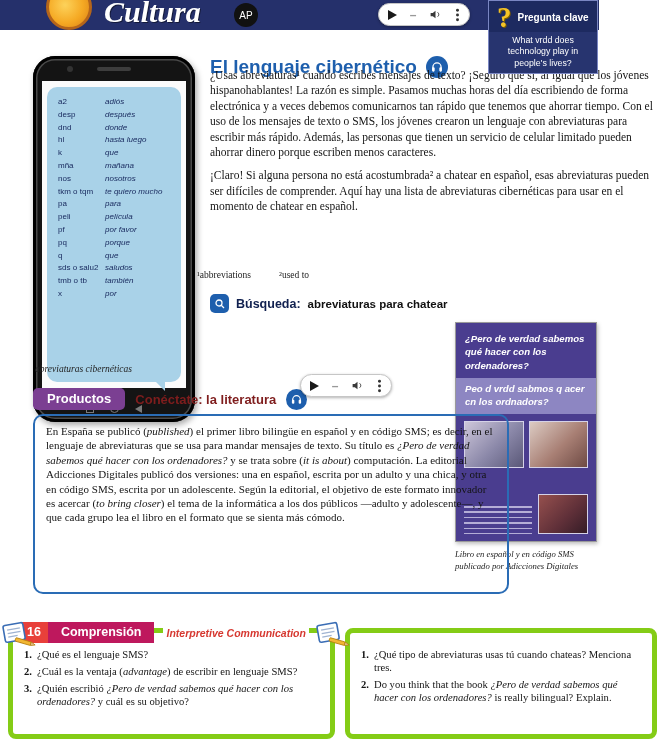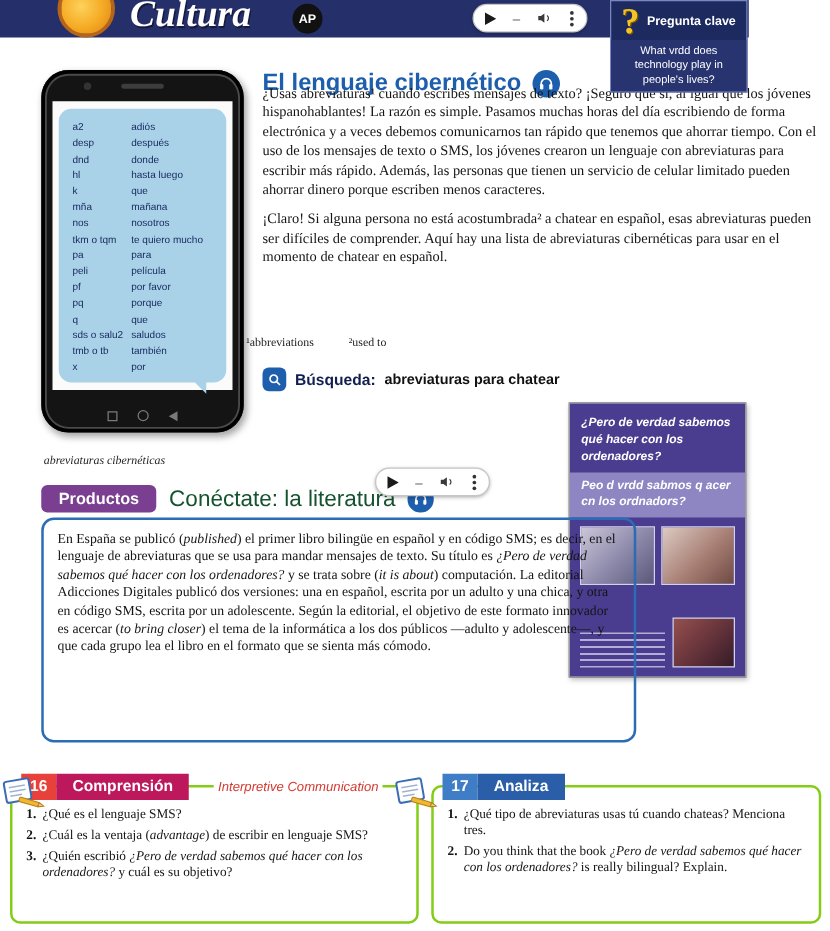--- a/index.html
+++ b/index.html
@@ -8,21 +8,21 @@
           font-family:"Liberation Serif", serif; margin:0 auto; }
 
   
   .header-bar { position:absolute; left:0; top:0; width:599px; height:30px; background:#25306b; }
   .brand-logo { position:absolute; left:46px; top:-16px; width:46px; height:46px; border-radius:50%;
     background:radial-gradient(circle at 40% 45%, #fdd25a 0%, #f5a923 55%, #d97f16 100%);
     border:3px solid #b5651a; z-index:3; }
   .brand-title { position:absolute; left:104px; top:-5px; color:#fff; font-style:italic; font-weight:bold;
     font-size:30px; z-index:3; text-shadow:1px 1px 0 rgba(0,0,0,.45); font-family:"Liberation Serif", serif; }
   .ap-logo { position:absolute; left:234px; top:3px; width:24px; height:24px; background:#111; border-radius:50%;
-    color:#fff; font-family:"Liberation Sans", sans-serif; font-weight:bold; font-size:10px;
+    color:#fff; font-family:"Liberation Sans", sans-serif; font-weight:normal; font-size:10px;
     display:flex; align-items:center; justify-content:center; z-index:3; }
 
   .player { position:absolute; display:flex; align-items:center; justify-content:space-between;
     width:92px; height:23px; background:#fff; border:1px solid #c6c6c6; border-radius:12px;
     padding:0 9px; box-shadow:0 1px 3px rgba(0,0,0,.3); z-index:4; }
   .player-top { left:378px; top:3px; }
   .player-mid { left:300px; top:374px; }
   .play-tri { width:0; height:0; border-left:9px solid #1a1a1a; border-top:5.5px solid transparent;
     border-bottom:5.5px solid transparent; cursor:pointer; }
   .seek-dash { color:#999; font-family:"Liberation Sans", sans-serif; font-weight:bold; font-size:12px; line-height:1; }
@@ -48,32 +48,32 @@
   .footnotes { position:absolute; left:197px; top:270px; font-size:9.5px; color:#222; display:flex; gap:28px; }
 
   .busqueda { position:absolute; left:210px; top:294px; display:flex; align-items:center; gap:7px;
     font-family:"Liberation Sans", sans-serif; }
   .search-badge { width:19px; height:19px; background:#1e5fad; border-radius:5px; display:flex;
     align-items:center; justify-content:center; }
   .busqueda-label { font-weight:bold; font-size:12.5px; color:#10204f; }
   .busqueda-term { font-weight:bold; font-size:11.5px; color:#111; }
 
   
-  .phone { position:absolute; left:33px; top:56px; width:162px; height:290px; background:#141414;
+  .phone { position:absolute; left:33px; top:56px; width:162px; height:366px; background:#141414;
     border-radius:22px; box-shadow:inset 0 0 0 3px #000, inset 0 0 0 4.5px #4a4a4a, 2px 3px 6px rgba(0,0,0,.35); }
   .phone-speaker { position:absolute; top:11px; left:50%; transform:translateX(-50%); width:34px; height:4px;
     background:#3d3d3d; border-radius:2px; }
   .phone-cam { position:absolute; top:10px; left:34px; width:6px; height:6px; border-radius:50%; background:#333; }
   .phone-screen { position:absolute; left:9px; right:9px; top:25px; bottom:34px; background:#fbfbfb; padding:6px 5px; }
   .chat-bubble { background:#a9d2e8; border-radius:10px; height:100%; padding:9px 4px 6px 11px; position:relative; }
   .chat-bubble::after { content:""; position:absolute; bottom:-9px; right:16px; width:0; height:0;
     border:9px solid transparent; border-top-color:#a9d2e8; border-right-color:#a9d2e8; }
   .abbrev-row { display:flex; font-family:"Liberation Sans", sans-serif; font-size:8px; color:#16275c; line-height:12.8px; }
   .abbrev-row .abbr { width:47px; }
-  .abbrev-row .meaning { flex:1; }
+  .abbrev-row .meaning { flex:1;font-style:italic; }
   .phone-nav { position:absolute; bottom:9px; left:0; right:0; display:flex; justify-content:center;
     align-items:center; gap:16px; }
   .nav-square { width:8px; height:8px; border:1.5px solid #7a7a7a; }
   .nav-circle { width:9px; height:9px; border:1.5px solid #7a7a7a; border-radius:50%; }
   .nav-tri { width:0; height:0; border-right:7px solid #7a7a7a; border-top:4.5px solid transparent;
     border-bottom:4.5px solid transparent; }
   .phone-caption { position:absolute; left:35px; top:364px; font-style:italic; font-size:9.5px; color:#222; }
 
   
   .book-cover { position:absolute; left:455px; top:322px; width:142px; height:220px; background:#4a3d8f;
@@ -90,36 +90,36 @@
   .book-credits { flex:1; height:28px; opacity:.8;
     background:repeating-linear-gradient(#cfc9e8 0 1.6px, transparent 1.6px 5.4px); }
   .bp-3 { width:50px; height:40px; background:linear-gradient(135deg,#96504e 0%,#5e2f38 60%,#341c26 100%); }
   .book-caption { position:absolute; left:455px; top:548px; width:152px; font-style:italic; font-size:8.7px;
     line-height:1.38; color:#222; }
 
   
   .productos-row { position:absolute; left:33px; top:388px; display:flex; align-items:center; gap:10px; }
   .productos-badge { background:#7b3f92; color:#fff; font-family:"Liberation Sans", sans-serif; font-weight:bold;
     font-size:13px; padding:3px 14px 4px; border-radius:5px; }
-  .conectate { color:#14532d; font-family:"Liberation Sans", sans-serif; font-weight:normal; font-size:18px; }
+  .conectate { color:#7f1d1d; font-family:"Liberation Sans", sans-serif; font-weight:bold; font-size:13px; }
   .hp-circle.small { width:21px; height:21px; }
   .productos-box { position:absolute; left:33px; top:414px; width:476px; height:180px; border:2.5px solid #2a6cb5;
     border-radius:10px; padding:8px 11px; font-size:11px; line-height:14.4px; color:#141414; overflow:hidden; }
 
   
-  .activity { position:absolute; border:2px solid #84cc16; border-radius:8px; background:#fff; }
+  .activity { position:absolute; border:5px solid #84cc16; border-radius:8px; background:#fff; }
   .act-16 { left:8px; top:628px; width:327px; height:111px; }
   .act-17 { left:345px; top:628px; width:312px; height:111px; }
   .act-header { position:absolute; top:-11px; left:7px; display:flex; align-items:center;
     font-family:"Liberation Sans", sans-serif; white-space:nowrap; }
   .act-num { color:#fff; font-weight:bold; font-size:12.5px; padding:3px 7px 4px; }
   .act-title { color:#fff; font-weight:bold; font-size:12.5px; padding:3px 13px 4px; }
   .num-red { background:#e8403a; } .bar-red { background:#be185d; }
   .num-blue { background:#3f7ec7; } .bar-blue { background:#2a5ea8; }
-  .act-sub { color:#d63830; font-weight:normal; font-style:italic; font-size:10.5px; margin-left:20px;
+  .act-sub { color:#d63830; font-weight:bold; font-style:italic; font-size:10.5px; margin-left:9px;
     background:#fff; padding:0 3px; }
   .act-questions { padding:16px 9px 4px 7px; }
   .question { display:flex; gap:5px; font-size:10.6px; line-height:12.9px; margin-bottom:4px; color:#141414; }
   .qnum { font-weight:bold; min-width:12px; text-align:right; flex:0 0 auto; }
   .qtext { flex:1; }
 
   .deco { position:absolute; z-index:6; }
   .deco-1 { left:0px; top:618px; }
   .deco-2 { left:314px; top:618px; }
 </style>
@@ -276,20 +276,21 @@
     <div class="book-title-sms">Peo d vrdd sabmos q acer cn los ordnadors?</div>
     <div class="book-photos">
       <div class="book-photo bp-1"></div>
       <div class="book-photo bp-2"></div>
     </div>
     <div class="book-bottom">
       <div class="book-credits"></div>
       <div class="book-photo bp-3"></div>
     </div>
   </div>
+  <div class="book-caption">Libro en español y en código SMS publicado por Adicciones Digitales</div>
 
   <div class="productos-row">
     <span class="productos-badge">Productos</span>
     <span class="conectate">Conéctate: la literatura</span>
     <span class="hp-circle small">
       <svg viewBox="0 0 24 24" width="13" height="13">
           <path d="M5 15v-3a7 7 0 0 1 14 0v3" fill="none" stroke="#fff" stroke-width="2.2"></path>
           <rect x="3.5" y="12.5" width="4.5" height="7.5" rx="2" fill="#fff"></rect>
           <rect x="16" y="12.5" width="4.5" height="7.5" rx="2" fill="#fff"></rect>
         </svg>
@@ -334,24 +335,20 @@
           <span class="qtext"><span>¿Cuál es la ventaja (</span><i>advantage</i><span>) de escribir en lenguaje SMS?</span></span>
         </div>
         <div class="question">
           <span class="qnum">3.</span>
           <span class="qtext"><span>¿Quién escribió </span><i>¿Pero de verdad sabemos qué hacer con los ordenadores?</i><span> y cuál es su objetivo?</span></span>
         </div>
       </div>
   </div>
 
   <div class="activity act-17">
-    <div class="act-header">
-      <span class="act-num num-blue">17</span>
-      <span class="act-title bar-blue">Analiza</span>
-    </div>
     <div class="act-questions">
         <div class="question">
           <span class="qnum">1.</span>
           <span class="qtext"><span>¿Qué tipo de abreviaturas usas tú cuando chateas? Menciona tres.</span></span>
         </div>
         <div class="question">
           <span class="qnum">2.</span>
           <span class="qtext"><span>Do you think that the book </span><i>¿Pero de verdad sabemos qué hacer con los ordenadores?</i><span> is really bilingual? Explain.</span></span>
         </div>
       </div>

